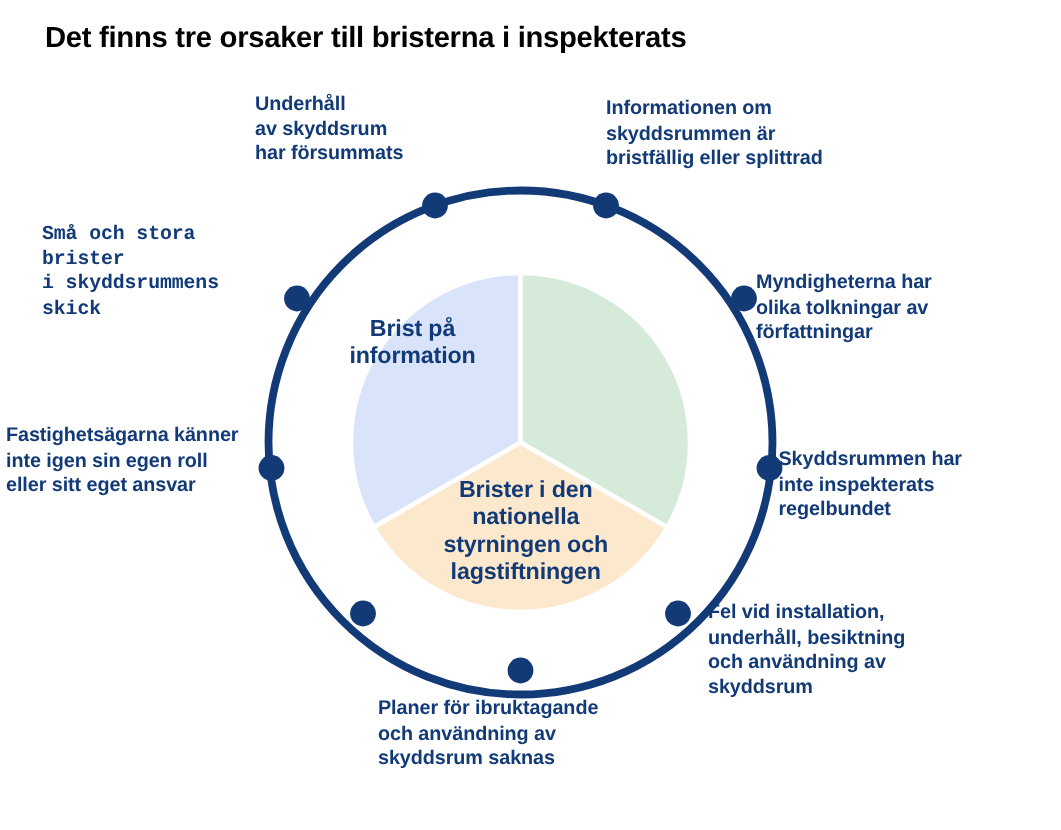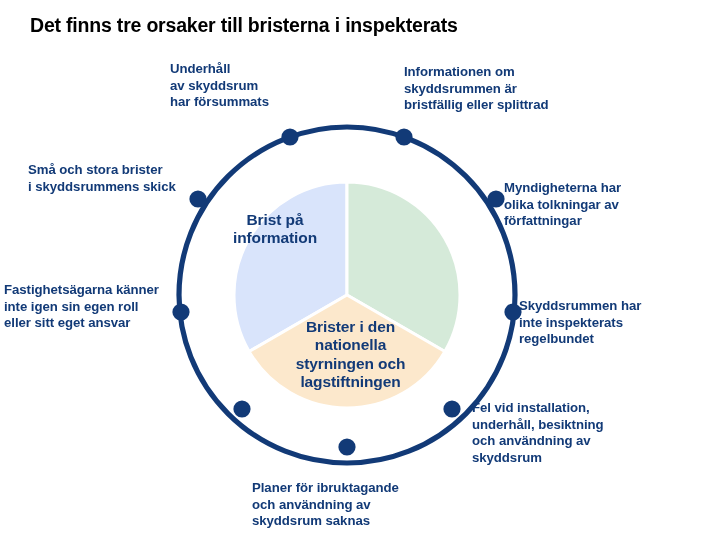--- a/index.html
+++ b/index.html
@@ -69,24 +69,24 @@
     letter-spacing: -0.05px;
   }
   .al-right  { text-align: left;  }
   .al-center { text-align: left;}
 
   #outer-label-0 { left: 170px; top: 61px;  width: 130px; } 
   #outer-label-1 { left: 404px; top: 64px;  width: 180px; } 
   #outer-label-2 { left: 504px; top: 180px; width: 175px; } 
   #outer-label-3 { left: 519px; top: 298px; width: 170px; } 
   #outer-label-4 { left: 472px; top: 400px; width: 185px; } 
-  #outer-label-5 { left: 252px; top: 464px; width: 200px; margin-top: 16px; } 
+  #outer-label-5 { left: 252px; top: 464px; width: 200px; } 
   #outer-label-6 { left: 26px;  top: 408px; width: 198px; } 
   #outer-label-7 { left: 4px;   top: 282px; width: 172px; } 
-  #outer-label-8 { left: 28px;  top: 162px; width: 162px; } 
+  #outer-label-8 { left: 28px;  top: 148px; width: 162px; font-family: Liberation Mono, monospace; } 
 </style>
 </head>
 <body>
 
 <div id="page-title">Det finns tre orsaker till bristerna i inspekterats</div>
 
 <div id="diagram-area">
 
   <svg class="figure" viewBox="0 0 707 553">
 

